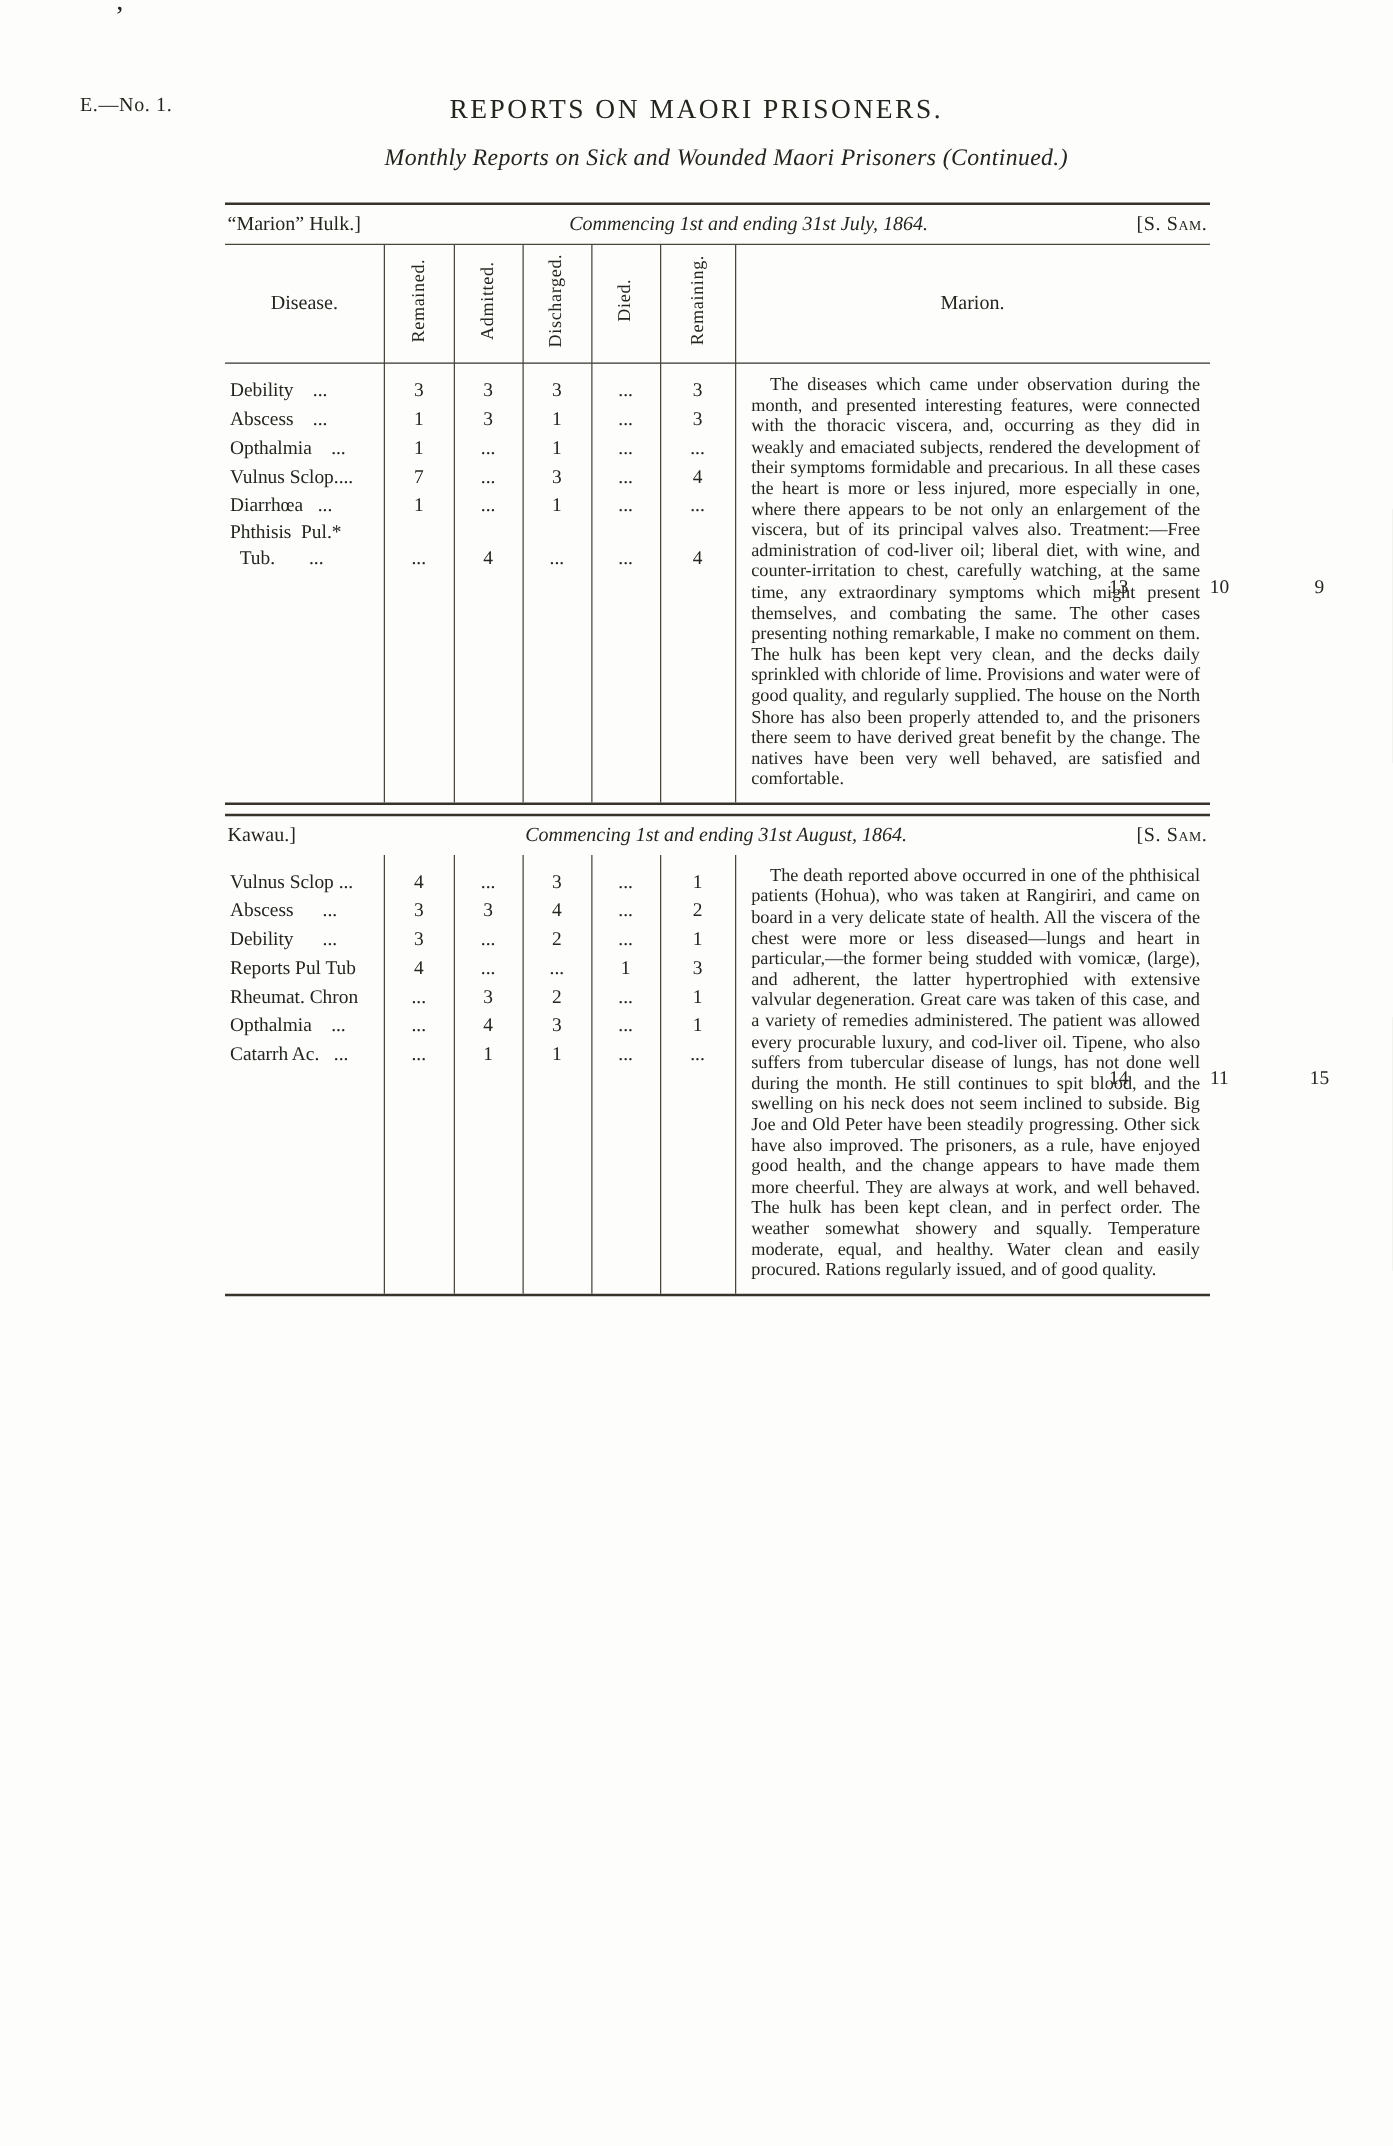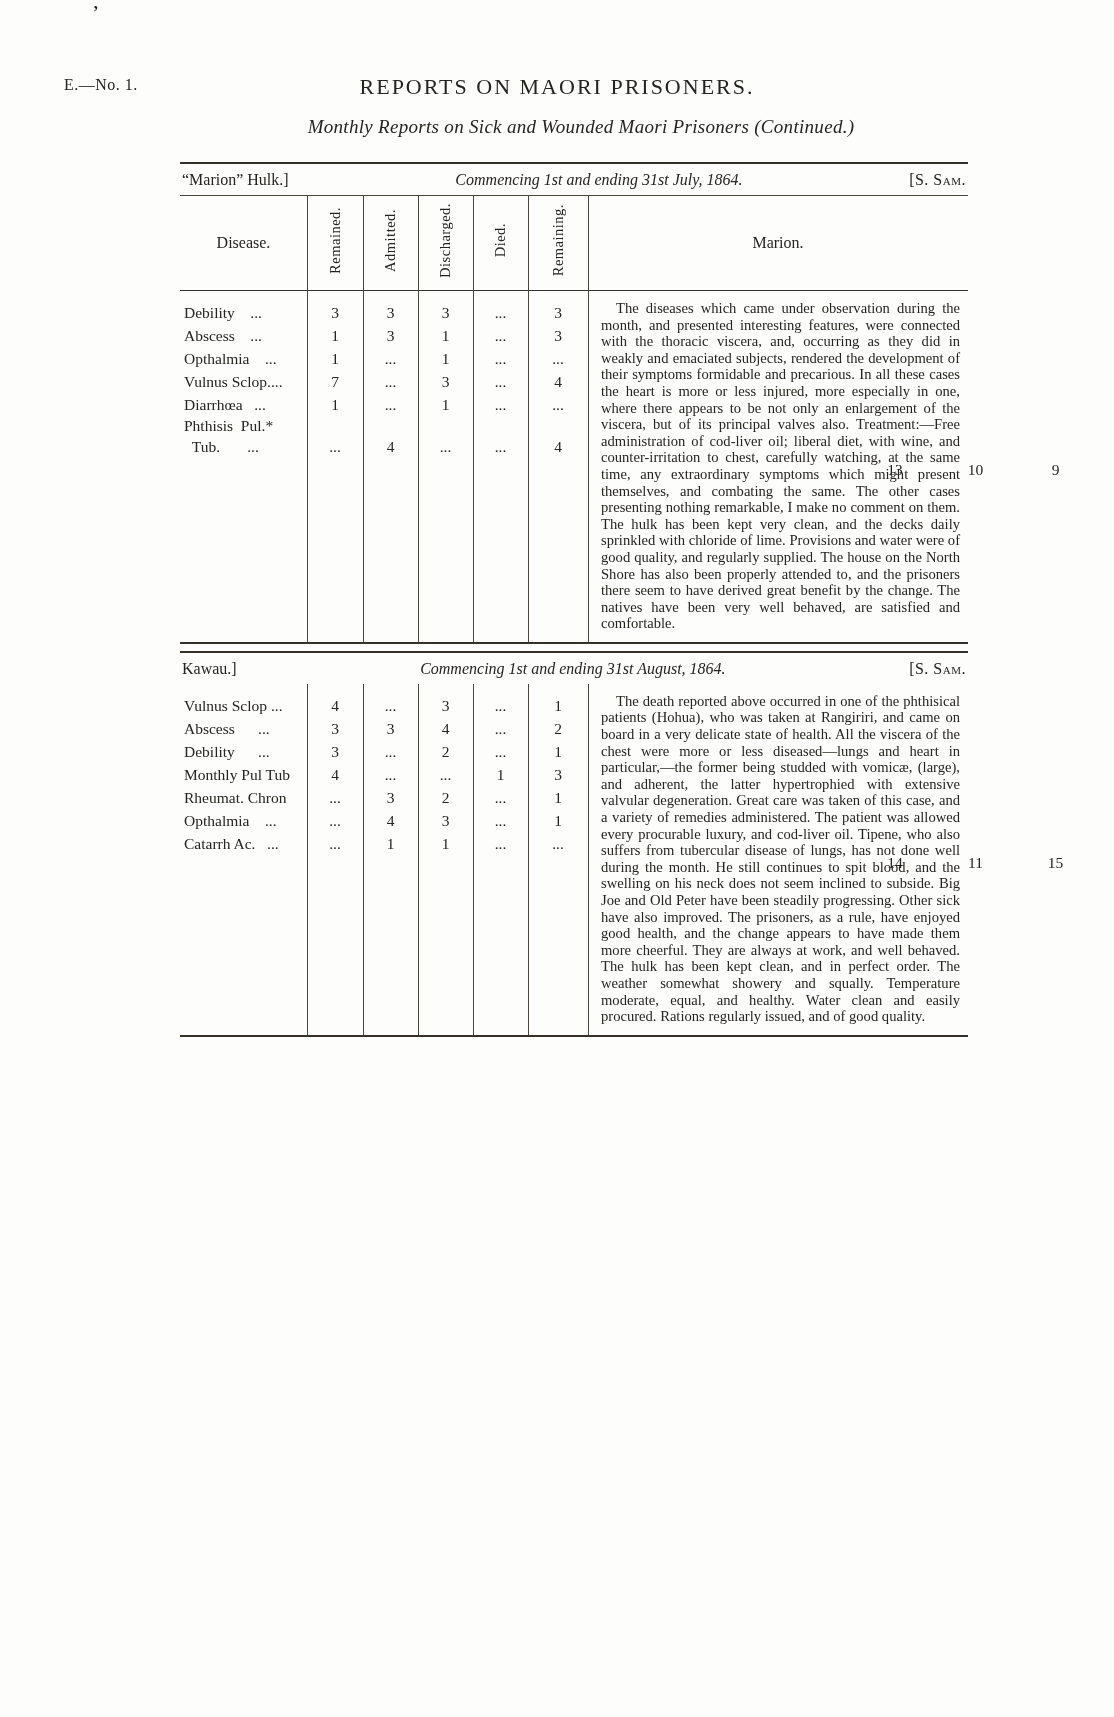--- a/index.html
+++ b/index.html
@@ -205,21 +205,21 @@
               </div>
               <div class="trow">
                 <div class="cell col-disease">Debility      ...</div>
                 <div class="cell num col-n1">3</div>
                 <div class="cell num col-n2">...</div>
                 <div class="cell num col-n3">2</div>
                 <div class="cell num col-n4">...</div>
                 <div class="cell num col-n5">1</div>
               </div>
               <div class="trow">
-                <div class="cell col-disease">Monthly Pul Tub</div>
+                <div class="cell col-disease">Reports Pul Tub</div>
                 <div class="cell num col-n1">4</div>
                 <div class="cell num col-n2">...</div>
                 <div class="cell num col-n3">...</div>
                 <div class="cell num col-n4">1</div>
                 <div class="cell num col-n5">3</div>
               </div>
               <div class="trow">
                 <div class="cell col-disease">Rheumat. Chron</div>
                 <div class="cell num col-n1">...</div>
                 <div class="cell num col-n2">3</div>

